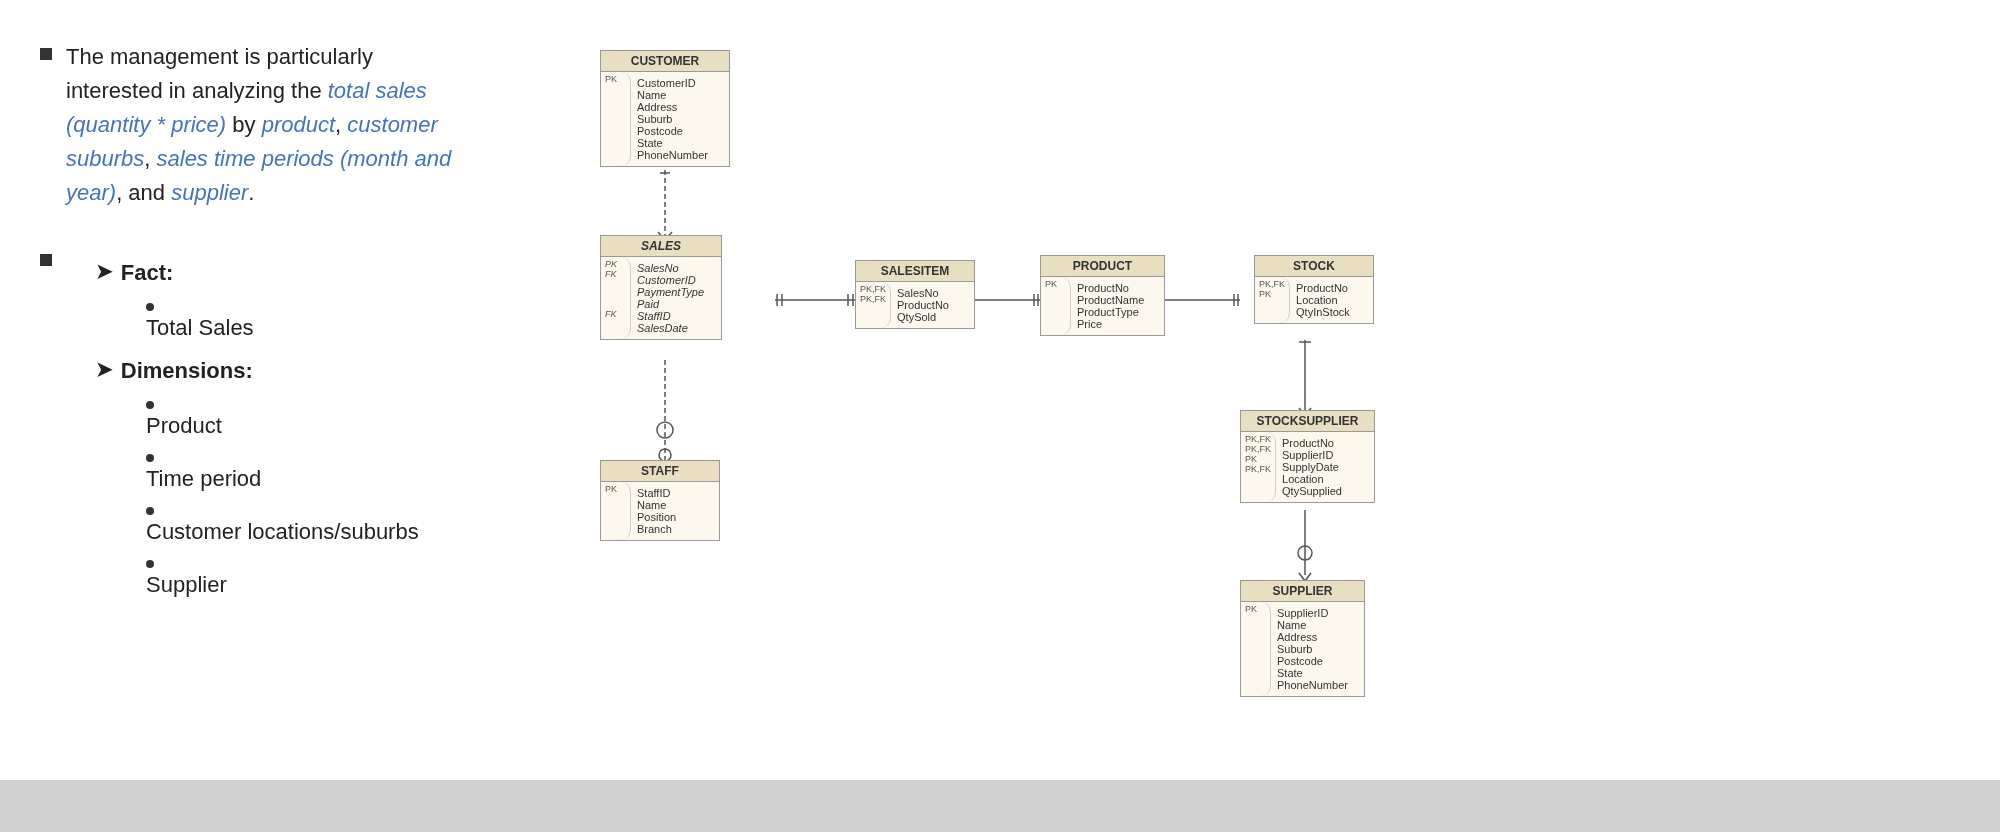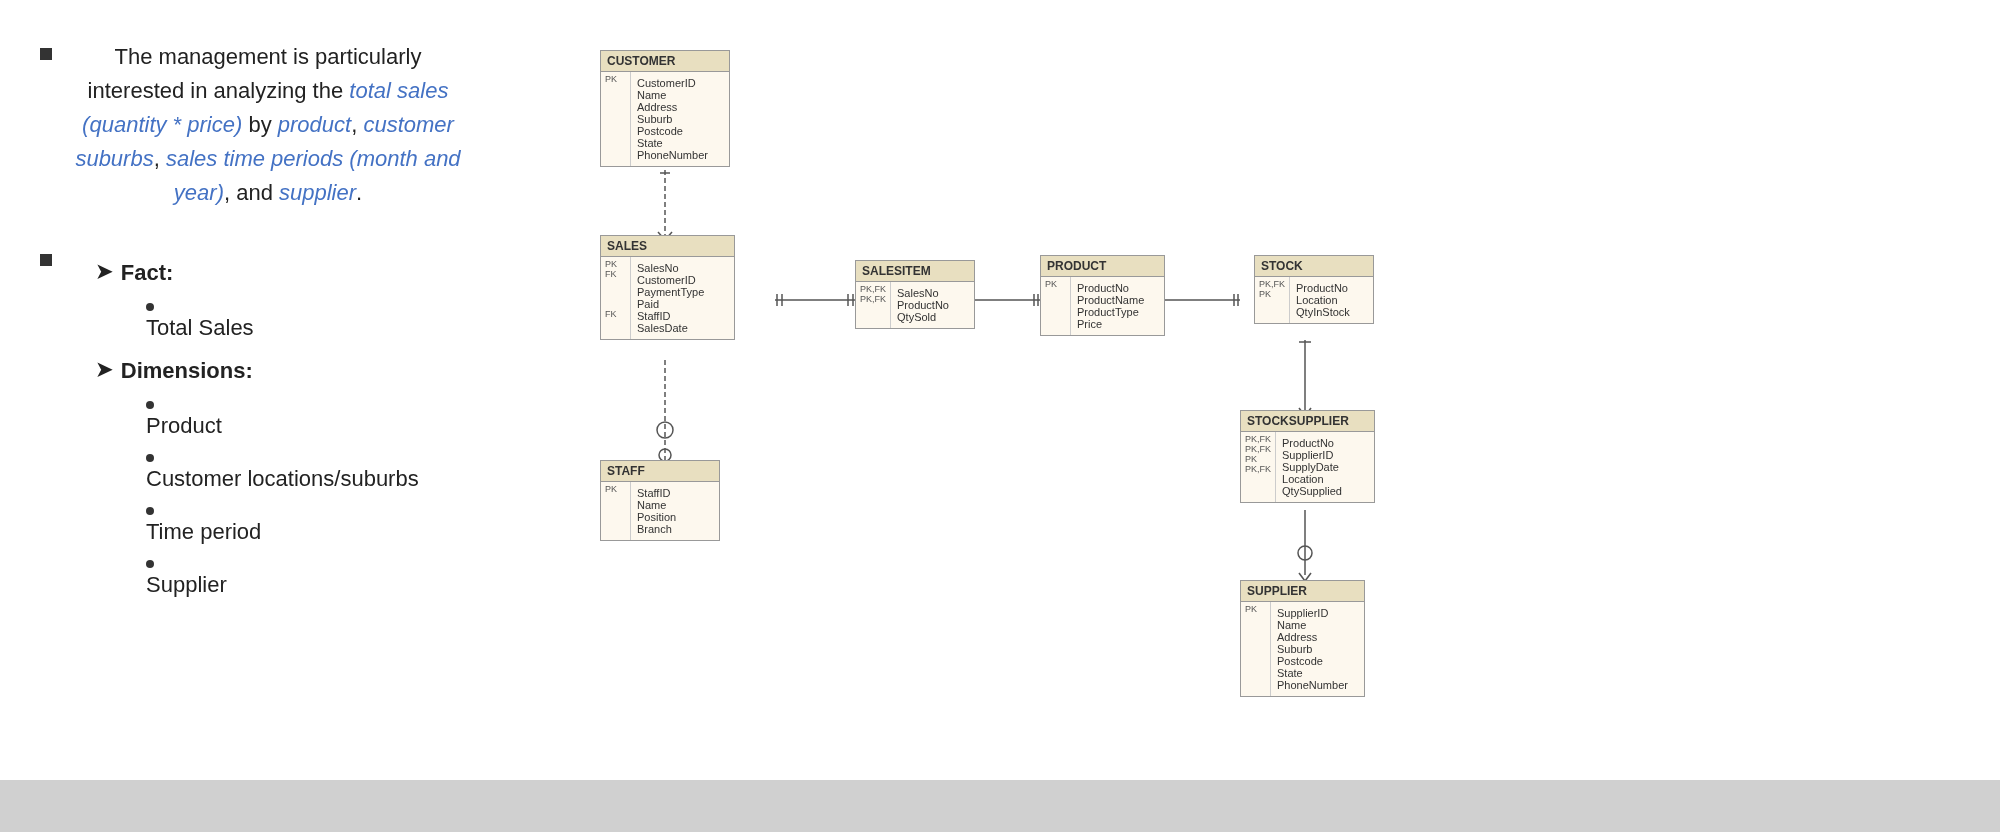--- a/index.html
+++ b/index.html
@@ -32,21 +32,20 @@
       width: 430px;
       flex-shrink: 0;
       font-size: 22px;
       line-height: 1.5;
       color: #222;
     }
     .bullet-item {
       display: flex;
       align-items: flex-start;
       margin-bottom: 36px;
-      text-align: center;
     }
     .bullet-square {
       width: 12px;
       height: 12px;
       background: #333;
       flex-shrink: 0;
       margin-top: 8px;
       margin-right: 14px;
     }
     .bullet-text {
@@ -124,35 +123,37 @@
 
     
     .erd-table {
       position: absolute;
       border: 1px solid #999;
       background: #fdf8ee;
       min-width: 120px;
     }
     .erd-table-header {
       background: #e8dfc0;
+      text-align: center;
       font-weight: bold;
       font-size: 12px;
       padding: 3px 6px;
       border-bottom: 1px solid #999;
       color: #333;
     }
     .erd-table-body {
       display: flex;
     }
     .erd-col-keys {
       padding: 2px 4px;
       border-right: 1px solid #ccc;
       font-size: 9px;
       color: #555;
       min-width: 30px;
+      border-radius: 10px;
     }
     .erd-col-fields {
       padding: 5px 6px;
       font-size: 11px;
       color: #333;
     }
     .key-label {
       font-size: 9px;
       color: #555;
     }
@@ -214,25 +215,25 @@
             <span class="arrow-symbol">➤</span>
             <span class="arrow-label"><b>Dimensions</b>:</span>
           </div>
           <div class="sub-bullets">
             <div class="sub-bullet-item">
               <div class="dot"></div>
               <span class="sub-bullet-text">Product</span>
             </div>
             <div class="sub-bullet-item">
               <div class="dot"></div>
-              <span class="sub-bullet-text">Customer locations/suburbs</span>
+              <span class="sub-bullet-text">Time period</span>
             </div>
             <div class="sub-bullet-item">
               <div class="dot"></div>
-              <span class="sub-bullet-text">Time period</span>
+              <span class="sub-bullet-text">Customer locations/suburbs</span>
             </div>
             <div class="sub-bullet-item">
               <div class="dot"></div>
               <span class="sub-bullet-text">Supplier</span>
             </div>
           </div>
         </div>
       </div>
     </div>
   </div>
@@ -308,21 +309,21 @@
             <div class="field-name">Name</div>
             <div class="field-name">Address</div>
             <div class="field-name">Suburb</div>
             <div class="field-name">Postcode</div>
             <div class="field-name">State</div>
             <div class="field-name">PhoneNumber</div>
           </div>
         </div>
       </div>
 
-      <div class="erd-table" style="left:90px; top:195px; width:135px;">
+      <div class="erd-table" style="left:90px; top:195px; width:122px;font-style:italic;">
         <div class="erd-table-header">SALES</div>
         <div class="erd-table-body">
           <div class="erd-col-keys">
             <div class="key-label">PK</div>
             <div class="key-label">FK</div>
             <div class="key-label">&nbsp;</div>
             <div class="key-label">&nbsp;</div>
             <div class="key-label">&nbsp;</div>
             <div class="key-label">FK</div>
           </div>

